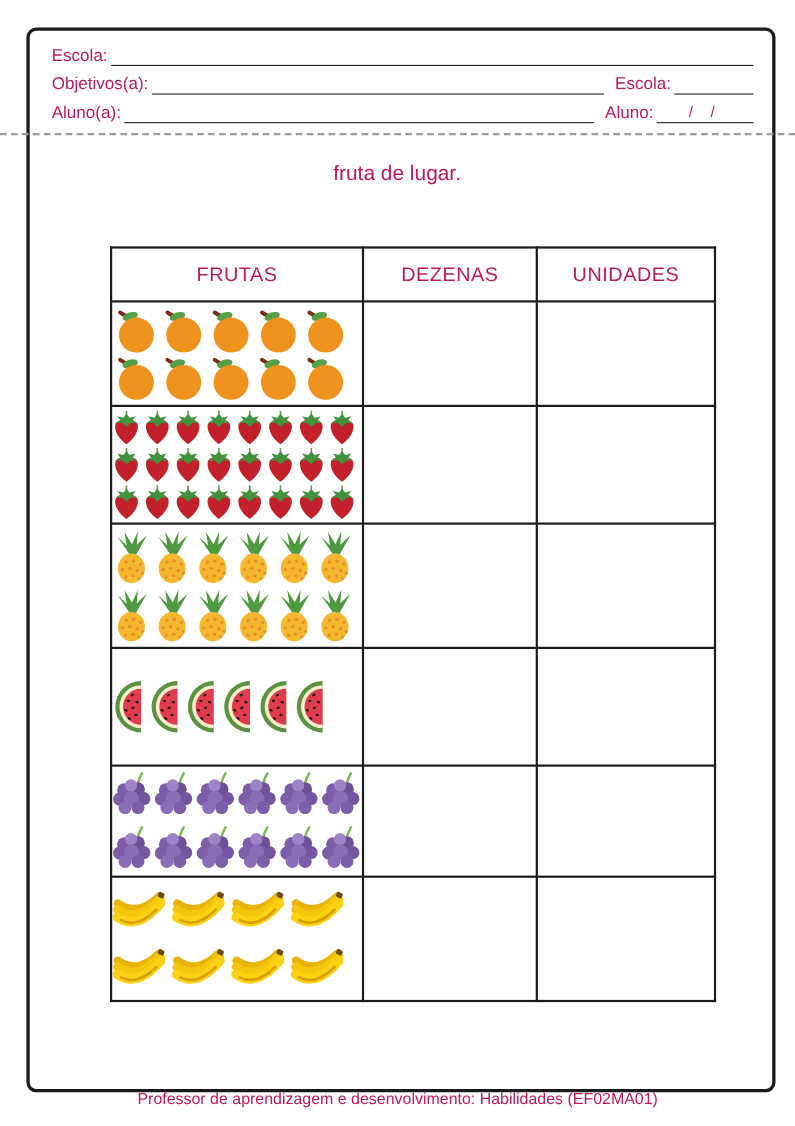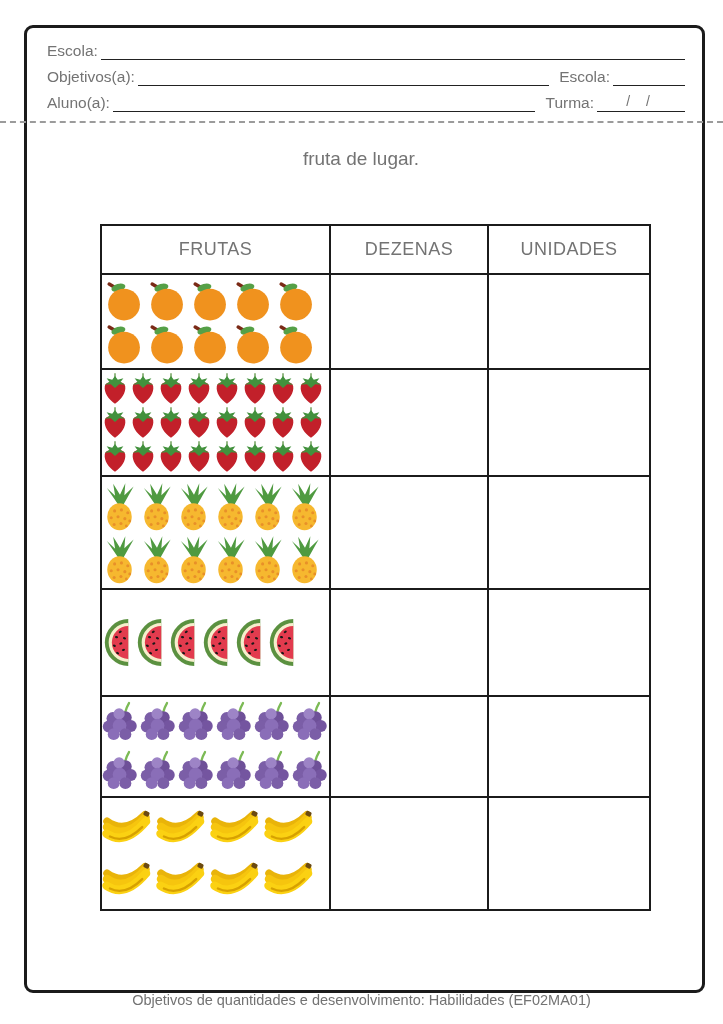--- a/index.html
+++ b/index.html
@@ -1,17 +1,17 @@
 <!DOCTYPE html>
 <html><head>
 <meta charset="utf-8">
 <style>
   html,body{margin:0;padding:0;background:#fff;}
   .page{position:relative;width:723px;height:1024px;background:#fff;overflow:hidden;
-        font-family:"Liberation Sans","DejaVu Sans",sans-serif;color:#737373;}
+        font-family:"Liberation Sans","DejaVu Sans",sans-serif;color:#be185d;}
   .sheet-border{position:absolute;left:24px;top:25px;width:675px;height:962px;
         border:3px solid #1b1b1b;border-radius:9px;}
   
   .header-block{position:absolute;left:47px;top:34px;right:38px;font-size:15.5px;}
   .field-row{display:flex;align-items:flex-end;height:26px;white-space:nowrap;}
   .field-row .lbl{padding-right:3px;}
   .wline{flex:1;border-bottom:1.8px solid #222;height:18px;}
   .wline.short{flex:0 0 72px;}
   .wline.date{flex:0 0 88px;text-align:center;font-size:14px;letter-spacing:6px;}
   .gap{width:10px;}
@@ -124,21 +124,21 @@
       <span class="lbl">Objetivos(a):</span>
       <span class="wline"></span>
       <span class="gap"></span>
       <span class="lbl">Escola:</span>
       <span class="wline short"></span>
     </div>
     <div class="field-row">
       <span class="lbl">Aluno(a):</span>
       <span class="wline"></span>
       <span class="gap"></span>
-      <span class="lbl">Turma:</span>
+      <span class="lbl">Aluno:</span>
       <span class="wline date">/  /</span>
     </div>
   </div>
 
   <div class="dashed-separator"></div>
 
   <div class="instruction">
     <div>fruta de lugar.</div>
   </div>
 
@@ -421,14 +421,14 @@
                 <use href="#sym-banana" xlink:href="#sym-banana"></use>
               </svg>
             </div>
     </td>
     <td class="cell-blank"></td>
     <td class="cell-blank"></td>
   </tr>
 </tbody>
   </table>
 
-  <div class="footer">Objetivos de quantidades e desenvolvimento: Habilidades  (EF02MA01)</div>
+  <div class="footer">Professor de aprendizagem e desenvolvimento: Habilidades  (EF02MA01)</div>
 </div>
 
 </body></html>

